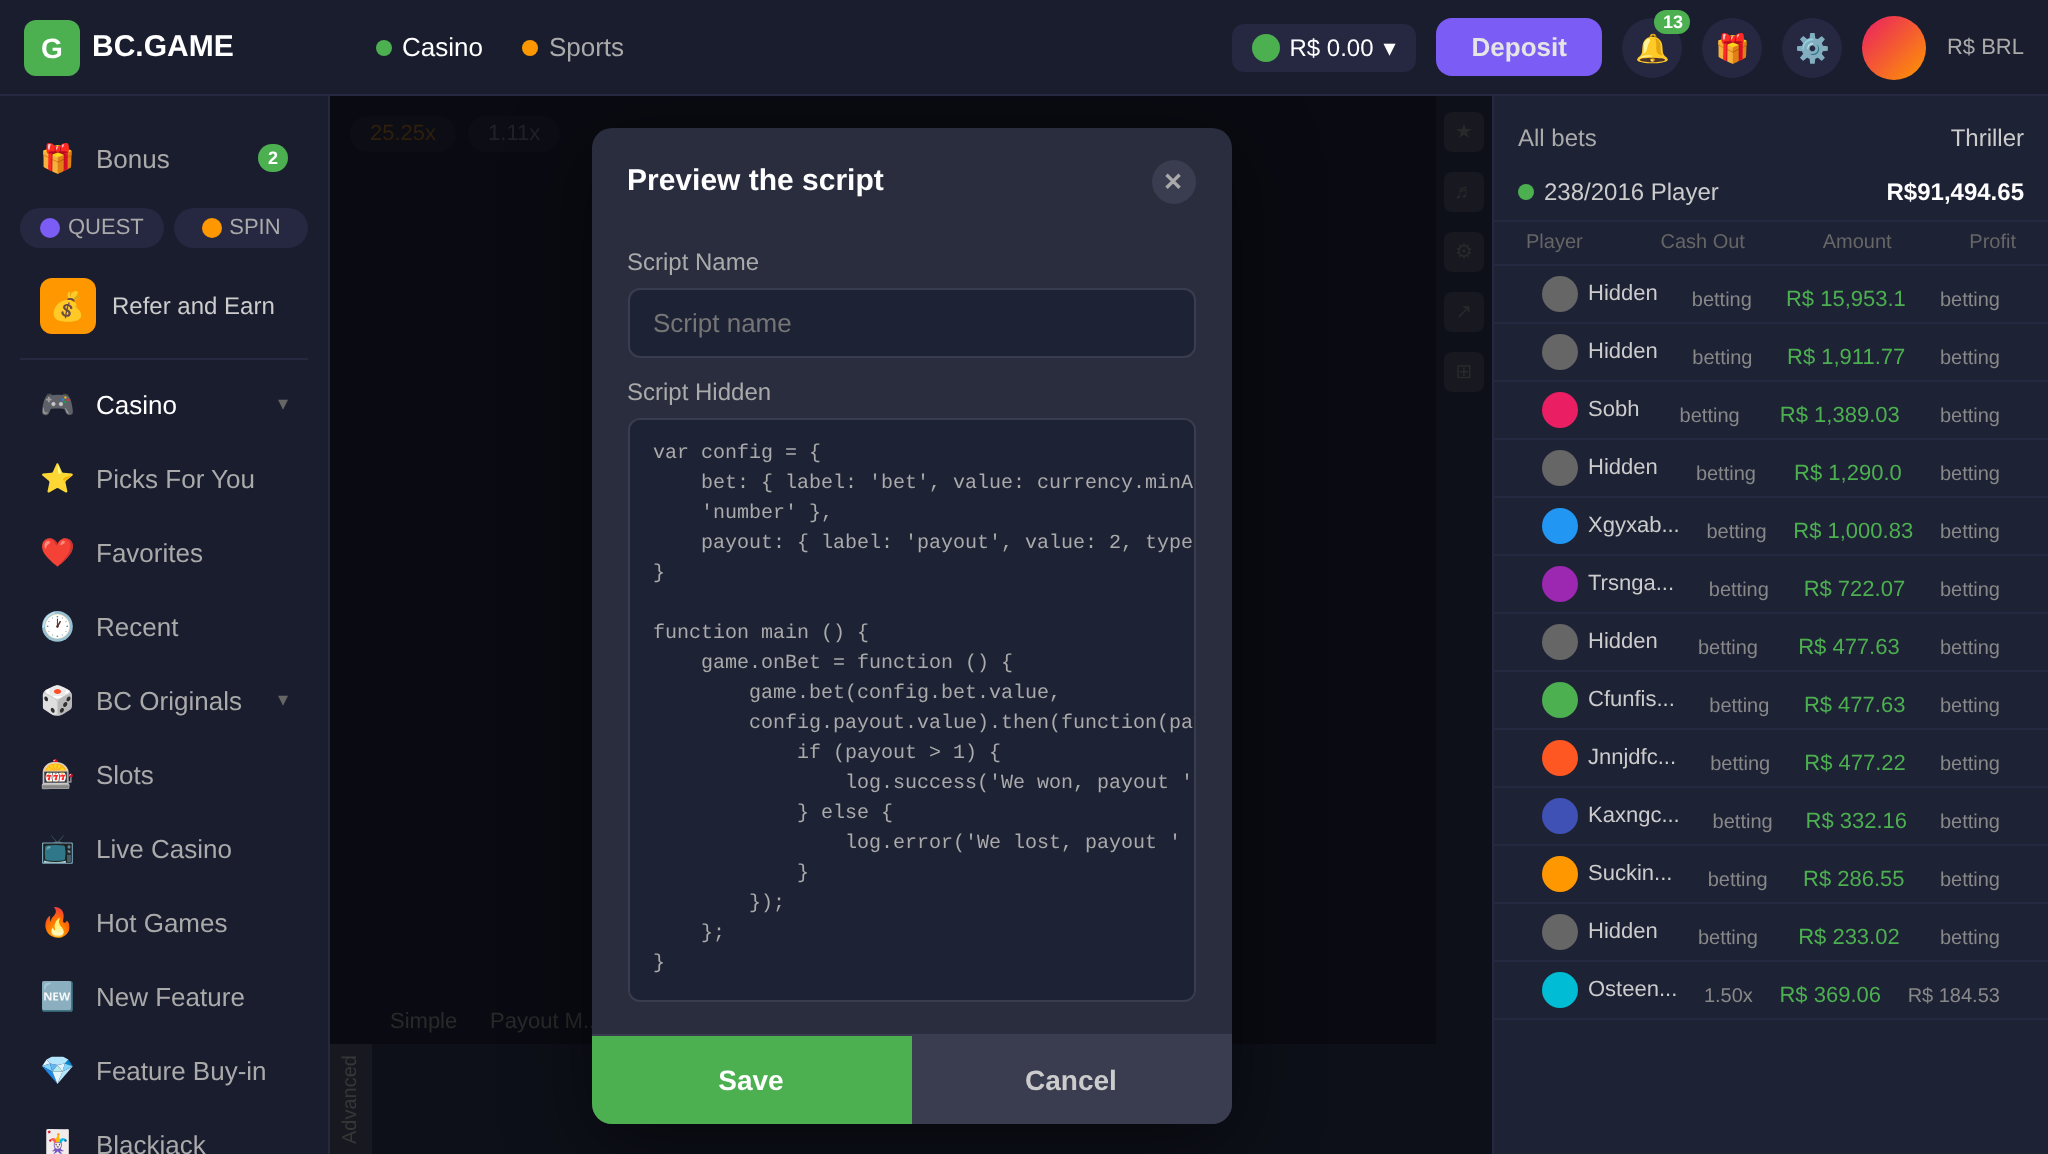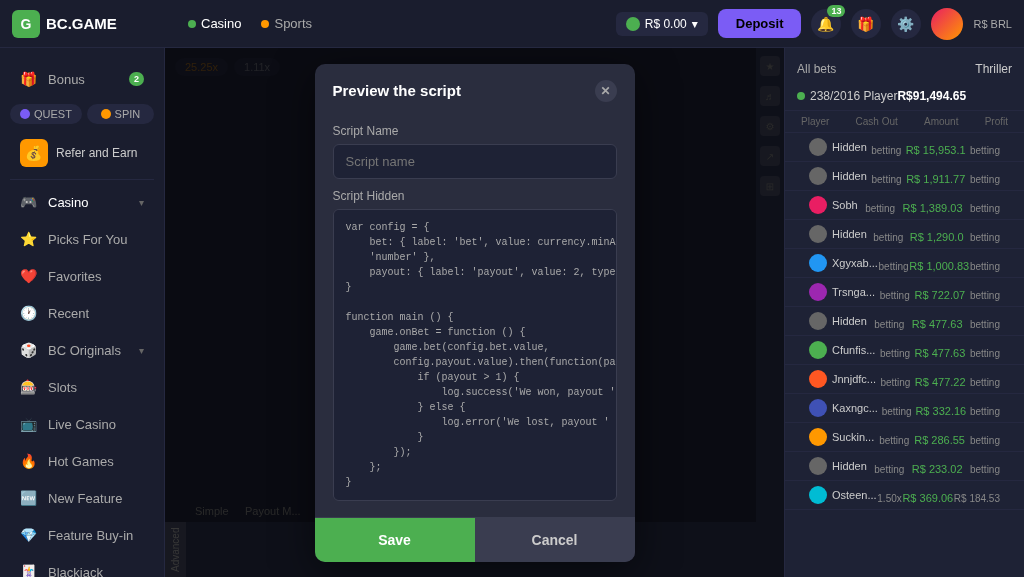--- a/index.html
+++ b/index.html
@@ -87,21 +87,21 @@
       text-align: center;
     }
     .coin-icon {
       width: 14px; height: 14px;
       border-radius: 50%;
       background: #4caf50;
       display: inline-block;
     }
     .deposit-btn {
       background: #7b5cf5;
-      color: #000000;
+      color: #e5e5e5;
       border: none;
       padding: 7px 18px;
       border-radius: 8px;
       font-weight: bold;
       font-size: 13px;
       cursor: pointer;
     }
     .header-icon-btn {
       width: 30px; height: 30px;
       border-radius: 50%;
@@ -229,21 +229,21 @@
     
     .main-content {
       flex: 1;
       background: #1a1d2e;
       overflow: hidden;
       position: relative;
     }
 
     
     .right-panel {
-      width: 240px;
+      width: 278px;
       background: #1e2235;
       border-left: 1px solid #252840;
       flex-shrink: 0;
       overflow-y: auto;
       padding: 8px 0;
     }
     .panel-header {
       display: flex;
       align-items: center;
       justify-content: space-between;
@@ -270,21 +270,21 @@
       display: flex;
       justify-content: space-between;
       padding: 5px 16px;
       font-size: 10px;
       color: #666;
       border-bottom: 1px solid #252840;
     }
     .top-player {
       display: flex;
       align-items: center;
-      justify-content: flex-start;
+      justify-content: space-between;
       padding: 7px 12px;
       border-bottom: 1px solid #252840;
       font-size: 12px;
     }
     .top-player-name { display: flex; align-items: center; gap: 5px; color: #ccc; }
     .green-dot { width: 8px; height: 8px; border-radius: 50%; background: #4caf50; }
     .top-amount { color: #fff; font-weight: bold; }
 
     
     .overlay {

